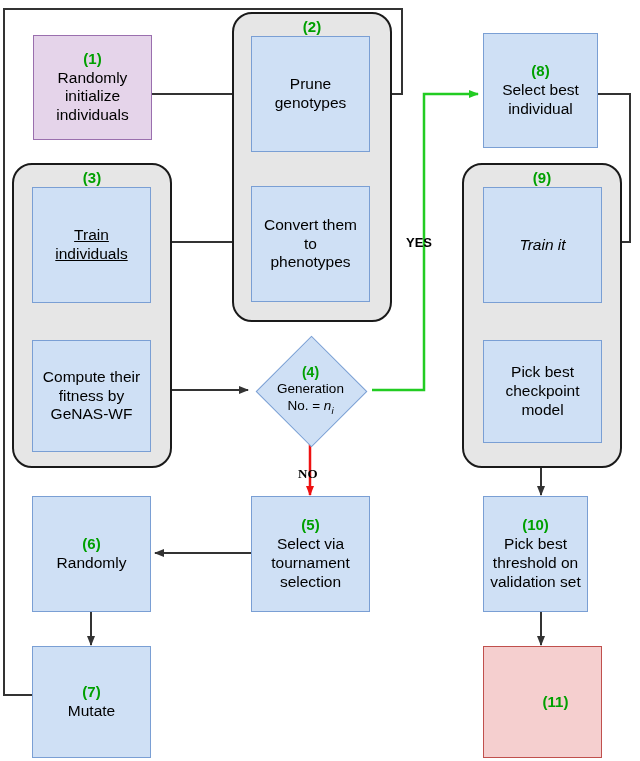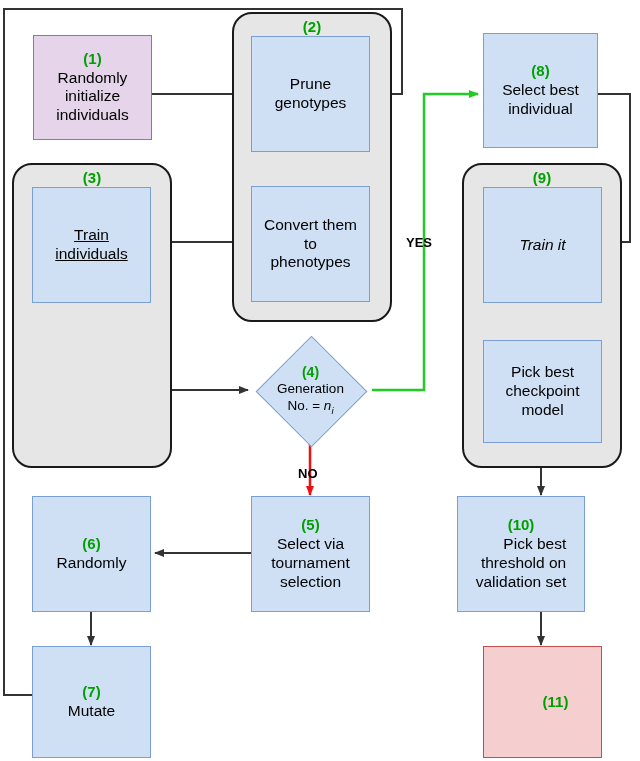--- a/index.html
+++ b/index.html
@@ -185,20 +185,25 @@
     <div class="body-text">Convert them
 to
 phenotypes</div>
   </div>
 
   <div class="node rect" style="left:32px; top:187px; width:119px; height:116px;text-decoration:underline;">
     <div class="body-text">Train
 individuals</div>
   </div>
 
+  <div class="node rect" style="left:32px; top:340px; width:119px; height:112px;">
+    <div class="body-text">Compute their
+fitness by
+GeNAS-WF</div>
+  </div>
 
   <div class="diamond" style="left:272px; top:352px; width:77px; height:77px;">
     <div class="shape"></div>
     <div class="content">
       <div class="tag">(4)</div>
       <div class="body-text">Generation</div>
       <div class="body-text"><span>No. = </span><span class="ital">n</span><span class="sub">i</span></div>
     </div>
   </div>
 
@@ -228,27 +233,27 @@
   <div class="node rect" style="left:483px; top:187px; width:119px; height:116px;font-style:italic;">
     <div class="body-text">Train it</div>
   </div>
 
   <div class="node rect" style="left:483px; top:340px; width:119px; height:103px;">
     <div class="body-text">Pick best
 checkpoint
 model</div>
   </div>
 
-  <div class="node rect" style="left:457px; top:496px; width:128px; height:116px;text-align:right;">
+  <div class="node rect" style="left:483px; top:496px; width:105px; height:116px;">
     <div class="tag">(10)</div>
     <div class="body-text">Pick best
 threshold on
 validation set</div>
   </div>
 
   <div class="node rect pink" style="left:483px; top:646px; width:119px; height:112px;padding-left:26px;">
     <div class="tag">(11)</div>
   </div>
 
   <div class="edge-label" style="left:406px; top:235px;">YES</div>
-  <div class="edge-label" style="left:298px; top:466px;">NO</div>
+  <div class="edge-label" style="left:298px; top:466px;font-family:Liberation Serif, serif;">NO</div>
 
 </div>
 
 </body></html>

